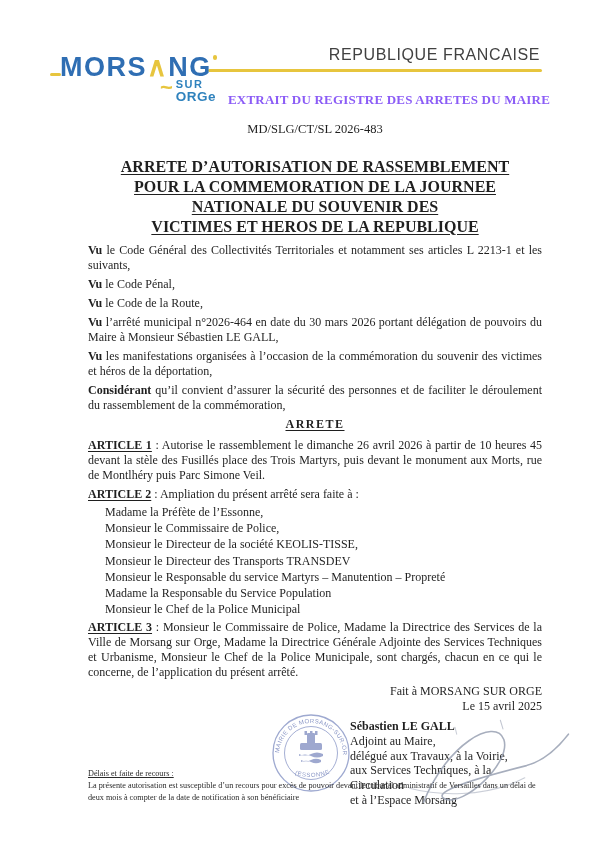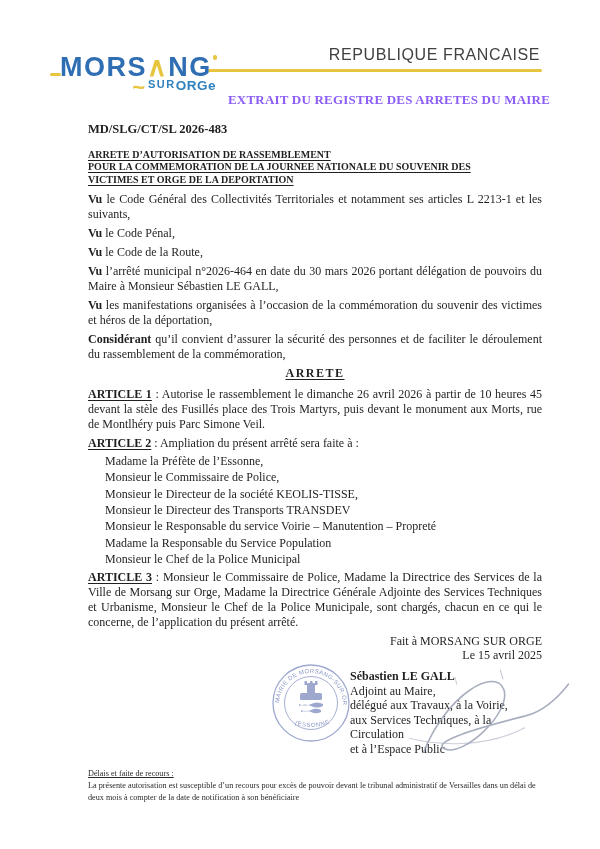--- a/index.html
+++ b/index.html
@@ -32,34 +32,34 @@
   .logo-dot{
     display:inline-block;width:4.5px;height:4.5px;border-radius:50%;
     background:#e7c53e;vertical-align:top;margin-top:1px;margin-left:1px;
   }
   .logo-row2{
     display:flex;justify-content:flex-end;align-items:flex-start;
     margin-top:-2px;padding-right:4px;
     font-family:"Liberation Sans", sans-serif;font-weight:bold;color:#2f82bd;
   }
   .logo-tilde{color:#e7c53e;font-size:22px;line-height:.8;margin-right:3px;}
-  .logo-stack{display:flex;flex-direction:row;line-height:1;}
+  .logo-stack{display:flex;flex-direction:column;line-height:1;}
   .logo-sur{font-size:11px;letter-spacing:1.5px;}
   .logo-orge{font-size:13.5px;letter-spacing:.5px;}
   .register-title{
     position:absolute;left:228px;top:92px;font-weight:bold;font-size:13px;
     letter-spacing:.2px;white-space:nowrap;color:#8b5cf6;
   }
   
   .content{
     position:absolute;left:88px;right:58px;top:122px;
     font-size:12px;line-height:1.25;text-align:justify;
   }
-  .refnum{font-weight:bold;font-size:12.5px;margin:0 0 11px;text-align:left;}
-  .doc-title{text-align:left;font-weight:bold;font-size:10px;margin:0 0 6px;line-height:1.25;}
+  .refnum{font-weight:normal;font-size:12.5px;margin:0 0 19px;text-align:center;}
+  .doc-title{text-align:center;font-weight:bold;font-size:16px;margin:0 0 6px;line-height:1.25;}
   .doc-title .u{text-decoration:underline;text-underline-offset:2px;}
   .para{margin:0 0 4px;}
   .lead{font-weight:bold;}
   .arrete{
     text-align:center;font-weight:bold;letter-spacing:1.5px;margin:2px 0 6px;
   }
   .arrete .u{text-decoration:underline;text-underline-offset:2px;}
   .article-label{font-weight:bold;text-decoration:underline;text-underline-offset:2px;}
   .recipients{list-style:none;margin:0 0 3px 17px;padding:0;line-height:1.15;text-align:left;}
   .recipients li{margin:0 0 2.5px;}
@@ -101,42 +101,42 @@
 
   <div class="register-title">EXTRAIT DU REGISTRE DES ARRETES DU MAIRE</div>
 
   <div class="content">
 
     <p class="refnum">MD/SLG/CT/SL 2026-483</p>
 
     <div class="doc-title">
       <span class="u">ARRETE D’AUTORISATION DE RASSEMBLEMENT</span><br>
       <span class="u">POUR LA COMMEMORATION DE LA JOURNEE NATIONALE DU SOUVENIR DES</span><br>
-      <span class="u">VICTIMES ET ORGE DE LA DEPORTATION</span>
+      <span class="u">VICTIMES ET HEROS DE LA REPUBLIQUE</span>
     </div>
 
     <p class="para"><span class="lead">Vu</span><span> le Code Général des Collectivités Territoriales et notamment ses articles L 2213-1 et les suivants,</span></p>
     <p class="para"><span class="lead">Vu</span><span> le Code Pénal,</span></p>
     <p class="para"><span class="lead">Vu</span><span> le Code de la Route,</span></p>
     <p class="para"><span class="lead">Vu</span><span> l’arrêté municipal n°2026-464 en date du 30 mars 2026 portant délégation de pouvoirs du Maire à Monsieur Sébastien LE GALL,</span></p>
     <p class="para"><span class="lead">Vu</span><span> les manifestations organisées à l’occasion de la commémoration du souvenir des victimes et héros de la déportation,</span></p>
     <p class="para"><span class="lead">Considérant</span><span> qu’il convient d’assurer la sécurité des personnes et de faciliter le déroulement du rassemblement de la commémoration,</span></p>
 
     <div class="arrete"><span class="u">ARRETE</span></div>
 
     <p class="para"><span class="article-label">ARTICLE 1</span><span> : Autorise le rassemblement le dimanche 26 avril 2026 à partir de 10 heures 45 devant la stèle des Fusillés place des Trois Martyrs, puis devant le monument aux Morts, rue de Montlhéry puis Parc Simone Veil.</span></p>
 
     <p class="para"><span class="article-label">ARTICLE 2</span><span> : Ampliation du présent arrêté sera faite à :</span></p>
 
     <ul class="recipients">
       <li>Madame la Préfète de l’Essonne,</li>
       <li>Monsieur le Commissaire de Police,</li>
       <li>Monsieur le Directeur de la société KEOLIS-TISSE,</li>
       <li>Monsieur le Directeur des Transports TRANSDEV</li>
-      <li>Monsieur le Responsable du service Voirie – Manutention – Propreté</li>
+      <li>Monsieur le Responsable du service Martyrs – Manutention – Propreté</li>
       <li>Madame la Responsable du Service Population</li>
       <li>Monsieur le Chef de la Police Municipal</li>
     </ul>
 
     <p class="para"><span class="article-label">ARTICLE 3</span><span> : Monsieur le Commissaire de Police, Madame la Directrice des Services de la Ville de Morsang sur Orge, Madame la Directrice Générale Adjointe des Services Techniques et Urbanisme, Monsieur le Chef de la Police Municipale, sont chargés, chacun en ce qui le concerne, de l’application du présent arrêté.</span></p>
 
     <div class="closing">
       <div>Fait à MORSANG SUR ORGE</div>
       <div>Le 15 avril 2025</div>
     </div>
@@ -165,21 +165,21 @@
           <path d="M30 43 q6 3 12 0 q6 -3 12 0 l0 2 q-6 3 -12 0 q-6 -3 -12 0 z"></path>
           <path d="M32 49 q5 2.5 10 0 q5 -2.5 10 0 l0 2 q-5 2.5 -10 0 q-5 -2.5 -10 0 z"></path>
         </g>
       </svg>
 
       <div class="sig-text">
         <div class="sig-name">Sébastien LE GALL</div>
         <div>Adjoint au Maire,</div>
         <div>délégué aux Travaux, à la Voirie,</div>
         <div>aux Services Techniques, à la Circulation</div>
-        <div>et à l’Espace Public</div>
+        <div>et à l’Espace Morsang</div>
       </div>
 
       <svg class="scribble" width="210" height="96" viewBox="0 0 210 110">
         <g fill="none" stroke="#98a0b2" stroke-width="1.8" opacity="0.85" stroke-linecap="round">
           <path d="M30,100 C56,34 112,2 122,28 C131,54 76,106 54,96 C38,88 92,72 148,58 C166,53 182,40 196,22"></path>
           <path d="M14,84 C44,92 100,96 146,72" stroke-width="1.2" opacity="0.6"></path>
           <path d="M118,6 l3,10" stroke-width="1.2" opacity="0.7"></path>
           <path d="M66,14 l2,8" stroke-width="1.2" opacity="0.6"></path>
         </g>
       </svg>

